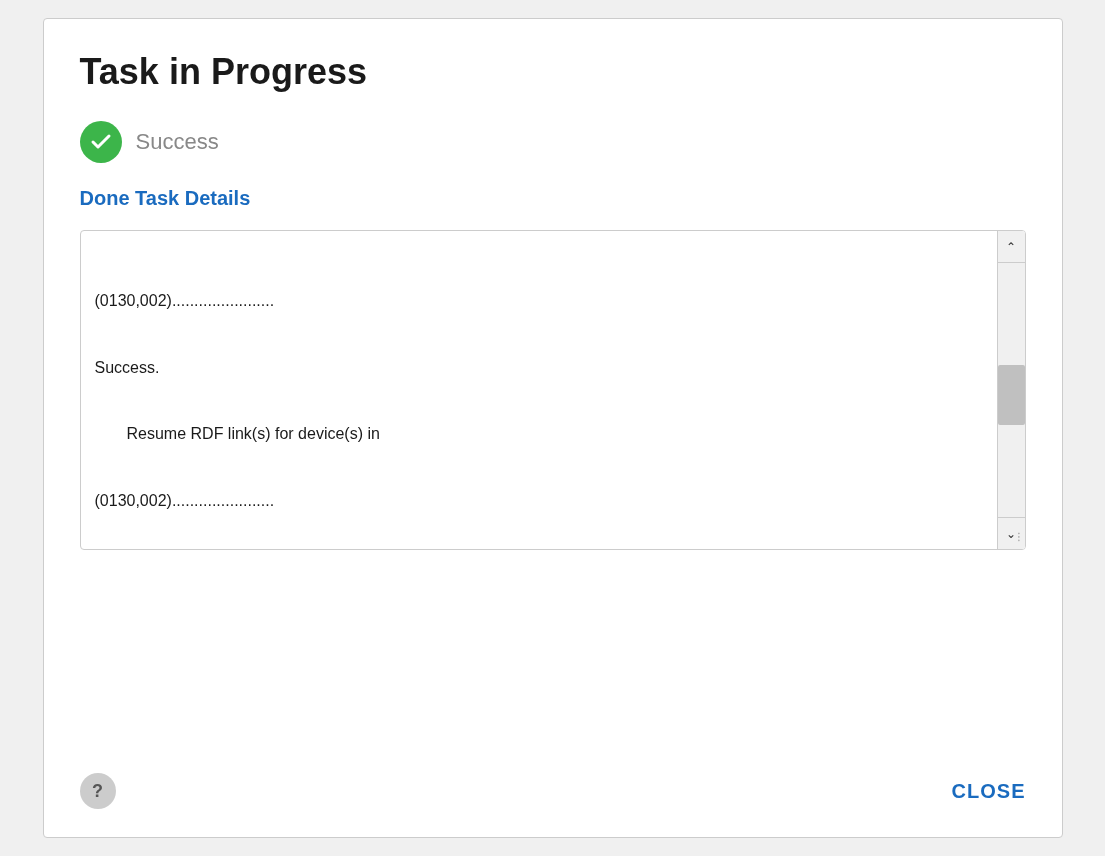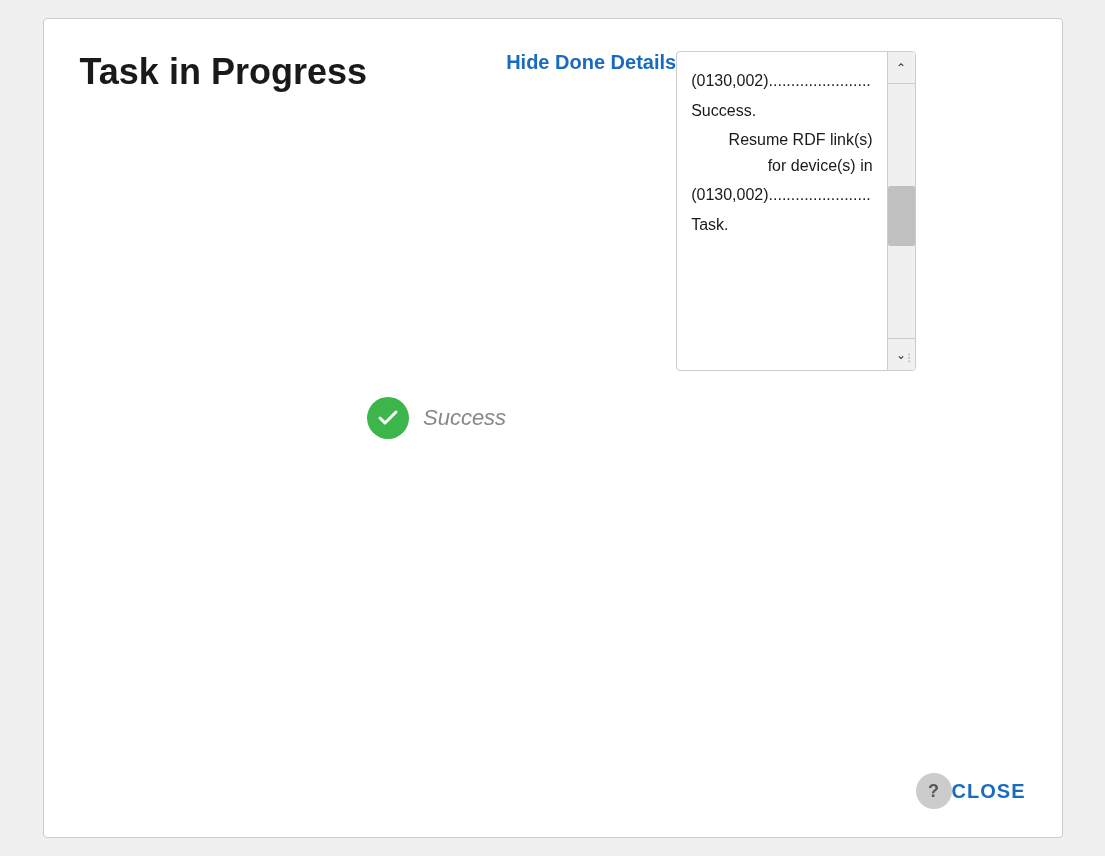--- a/index.html
+++ b/index.html
@@ -19,36 +19,36 @@
     }
 
     .dialog {
       background: #ffffff;
       border: 1px solid #cccccc;
       border-radius: 4px;
       width: 1020px;
       min-height: 820px;
       padding: 32px 36px 28px 36px;
       display: flex;
+      flex-direction: column;
       position: relative;
     }
 
     .dialog-title {
       font-size: 36px;
       font-weight: bold;
       color: #1a1a1a;
       margin-bottom: 28px;
     }
 
     .status-row {
       display: flex;
       align-items: center;
       gap: 14px;
       margin-bottom: 24px;
-      font-style: italic;
     }
 
     .success-icon {
       width: 42px;
       height: 42px;
       background: #3cb54a;
       border-radius: 50%;
       display: flex;
       align-items: center;
       justify-content: center;
@@ -92,25 +92,25 @@
       flex: 1;
       padding: 16px 14px;
       overflow: hidden;
       font-size: 16px;
       color: #1a1a1a;
       line-height: 1.6;
     }
 
     .task-details-content p {
       margin-bottom: 4px;
+      margin-top: 41px;
     }
 
     .task-details-content .indented {
       padding-left: 32px;
-      text-align: right;
     }
 
     .scrollbar {
       width: 28px;
       border-left: 1px solid #cccccc;
       display: flex;
       flex-direction: column;
       align-items: center;
       background: #f8f8f8;
     }
@@ -200,21 +200,21 @@
 
   <div class="status-row">
     <div class="success-icon">
       <svg viewBox="0 0 24 24" fill="none" stroke="white" stroke-width="3" stroke-linecap="round" stroke-linejoin="round">
         <polyline points="20 6 9 17 4 12"></polyline>
       </svg>
     </div>
     <span class="status-text">Success</span>
   </div>
 
-  <a class="hide-details-link">Hide Done Details</a>
+  <a class="hide-details-link">Done Task Details</a>
 
   <div class="task-details-box">
     <div class="task-details-content">
       <p>(0130,002).......................</p>
       <p>Success.</p>
       <p class="indented">Resume RDF link(s) for device(s) in</p>
       <p>(0130,002).......................</p>
       <p>Task.</p>
     </div>
     <div class="scrollbar">

